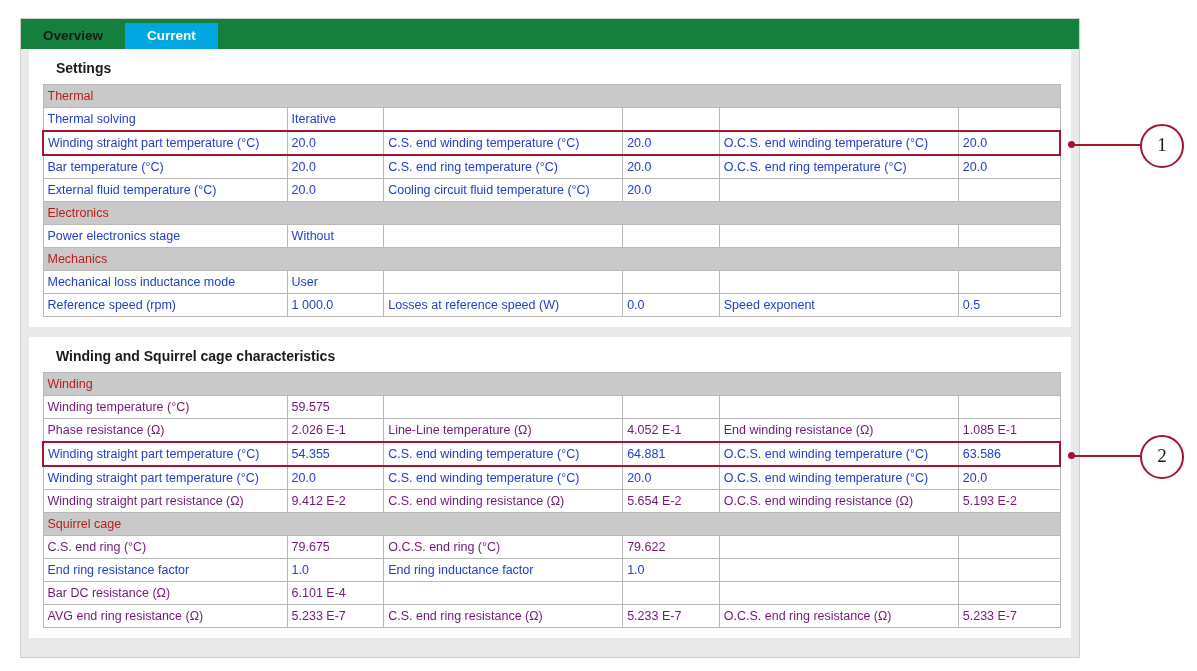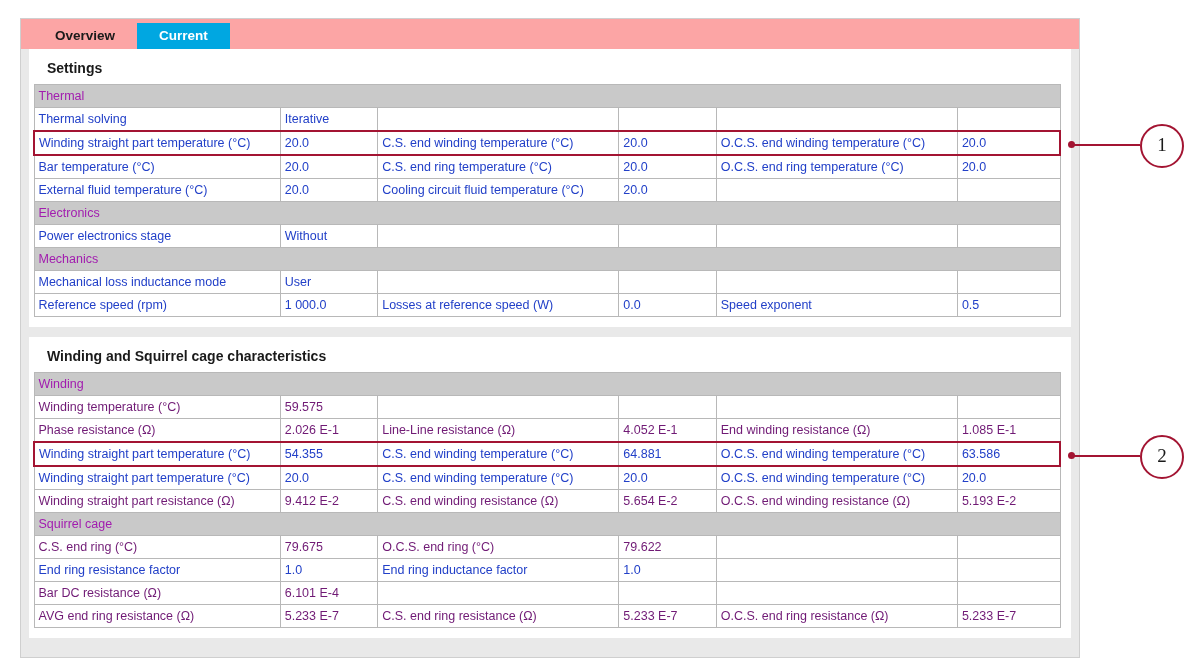--- a/index.html
+++ b/index.html
@@ -24,24 +24,24 @@
     width: 1060px;
     height: 640px;
     background: #e9e9e9;
     border: 1px solid #cfcfcf;
     box-sizing: border-box;
   }
 
   
   .tabbar {
     height: 30px;
-    background: #fca5a5;
+    background: #15803d;
     display: flex;
     align-items: flex-end;
-    padding-left: 12px;
+    padding-left: 0;
     box-sizing: border-box;
   }
   .tab {
     height: 26px;
     line-height: 26px;
     padding: 0 22px;
     font-size: 13.5px;
     font-weight: bold;
     color: #1a1a1a;
     background: transparent;
@@ -50,21 +50,21 @@
   }
   .tab.active {
     background: #00a7e1;
     color: #ffffff;
   }
 
   
   .panel {
     background: #ffffff;
     margin: 0 8px 10px 8px;
-    padding: 8px 10px 10px 4px;
+    padding: 8px 10px 10px 13px;
     box-sizing: border-box;
   }
   .panel-title {
     font-size: 14px;
     font-weight: bold;
     color: #1a1a1a;
     padding: 3px 0 8px 14px;
   }
 
   
@@ -82,21 +82,21 @@
     line-height: 16px;
     white-space: nowrap;
     overflow: hidden;
     text-overflow: ellipsis;
     vertical-align: middle;
   }
   tr.section td {
     background: #c9c9c9;
     border: 1px solid #b8b8b8;
     font-size: 12.5px;
-    color: #a21caf;
+    color: #b91c1c;
     margin-left: 36px;
   }
   .blue { color: #2240c8; }
   .black { color: #701a75; }
 
   
   tr.hl td {
     border-top: 2px solid #a31432;
     border-bottom: 2px solid #a31432;
   }
@@ -240,21 +240,21 @@
             <td class="black">Winding temperature (°C)</td>
             <td class="black">59.575</td>
             <td class="black"></td>
             <td class="black"></td>
             <td class="black"></td>
             <td class="black"></td>
           </tr>
           <tr>
             <td class="black">Phase resistance (Ω)</td>
             <td class="black">2.026 E-1</td>
-            <td class="black">Line-Line resistance (Ω)</td>
+            <td class="black">Line-Line temperature (Ω)</td>
             <td class="black">4.052 E-1</td>
             <td class="black">End winding resistance (Ω)</td>
             <td class="black">1.085 E-1</td>
           </tr>
           <tr class="hl">
             <td class="blue">Winding straight part temperature (°C)</td>
             <td class="blue">54.355</td>
             <td class="blue">C.S. end winding temperature (°C)</td>
             <td class="blue">64.881</td>
             <td class="blue">O.C.S. end winding temperature (°C)</td>

